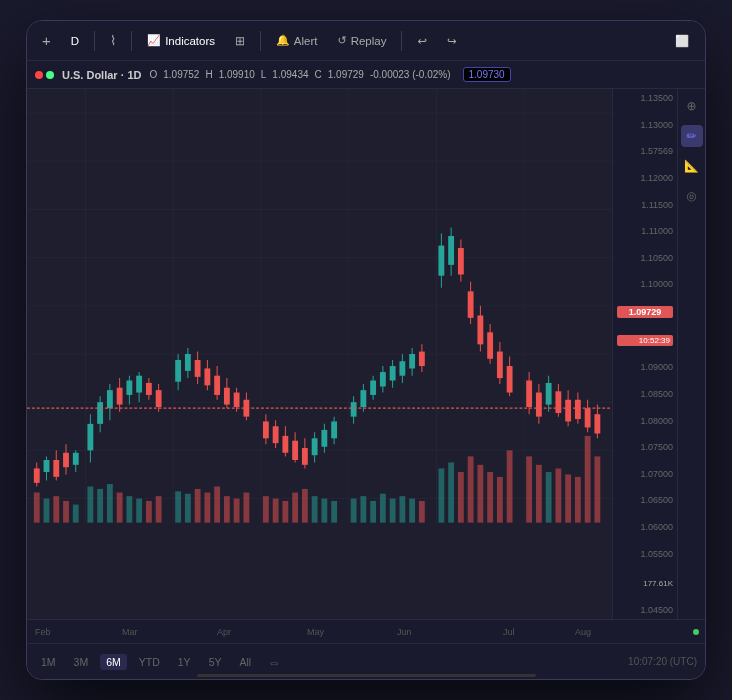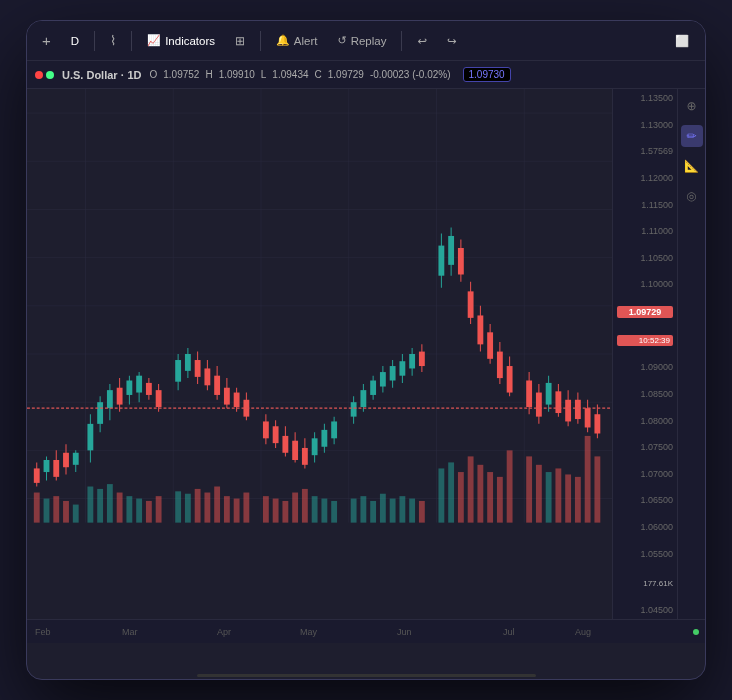--- a/index.html
+++ b/index.html
@@ -617,24 +617,35 @@
         <div class="sidebar-tool">📐</div>
         <div class="sidebar-tool">◎</div>
       </div>
     </div>
   </div>
 
   <div class="time-axis">
     <span class="time-label" style="left: 8px;">Feb</span>
     <span class="time-label" style="left: 95px;">Mar</span>
     <span class="time-label" style="left: 190px;">Apr</span>
-    <span class="time-label" style="left: 273px;">May</span>
+    <span class="time-label" style="left: 280px;">May</span>
     <span class="time-label" style="left: 370px;">Jun</span>
     <span class="time-label" style="left: 476px;">Jul</span>
     <span class="time-label" style="left: 548px;">Aug</span>
 
     <div class="green-dot"></div>
   </div>
 
+  <div class="bottom-bar">
+    <button class="timeframe-btn">1M</button>
+    <button class="timeframe-btn">3M</button>
+    <button class="timeframe-btn active">6M</button>
+    <button class="timeframe-btn">YTD</button>
+    <button class="timeframe-btn">1Y</button>
+    <button class="timeframe-btn">5Y</button>
+    <button class="timeframe-btn">All</button>
+    <span style="color:#555; font-size:14px; margin-left:4px">⇔</span>
+    <div class="bottom-right-time">10:07:20 (UTC)</div>
+  </div>
 
   <div class="scrollbar-hint"></div>
 
 </div>
 
 </body></html>

